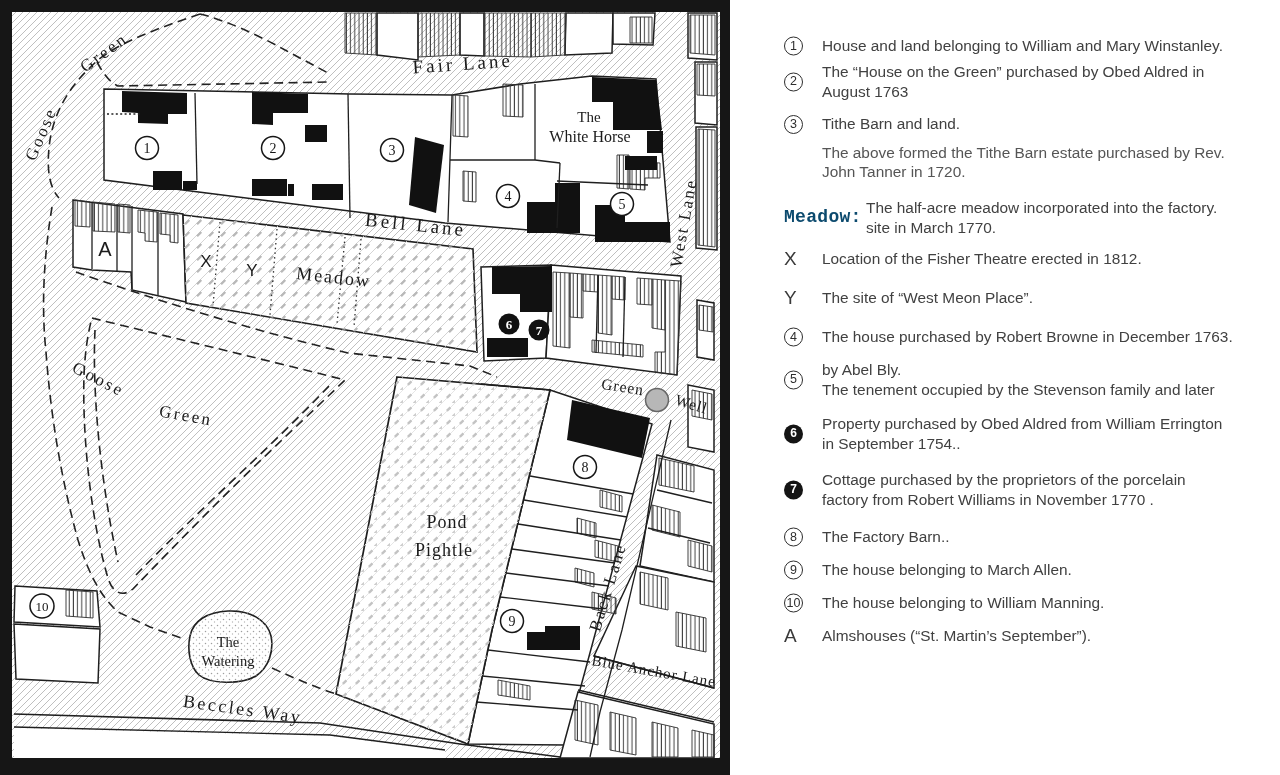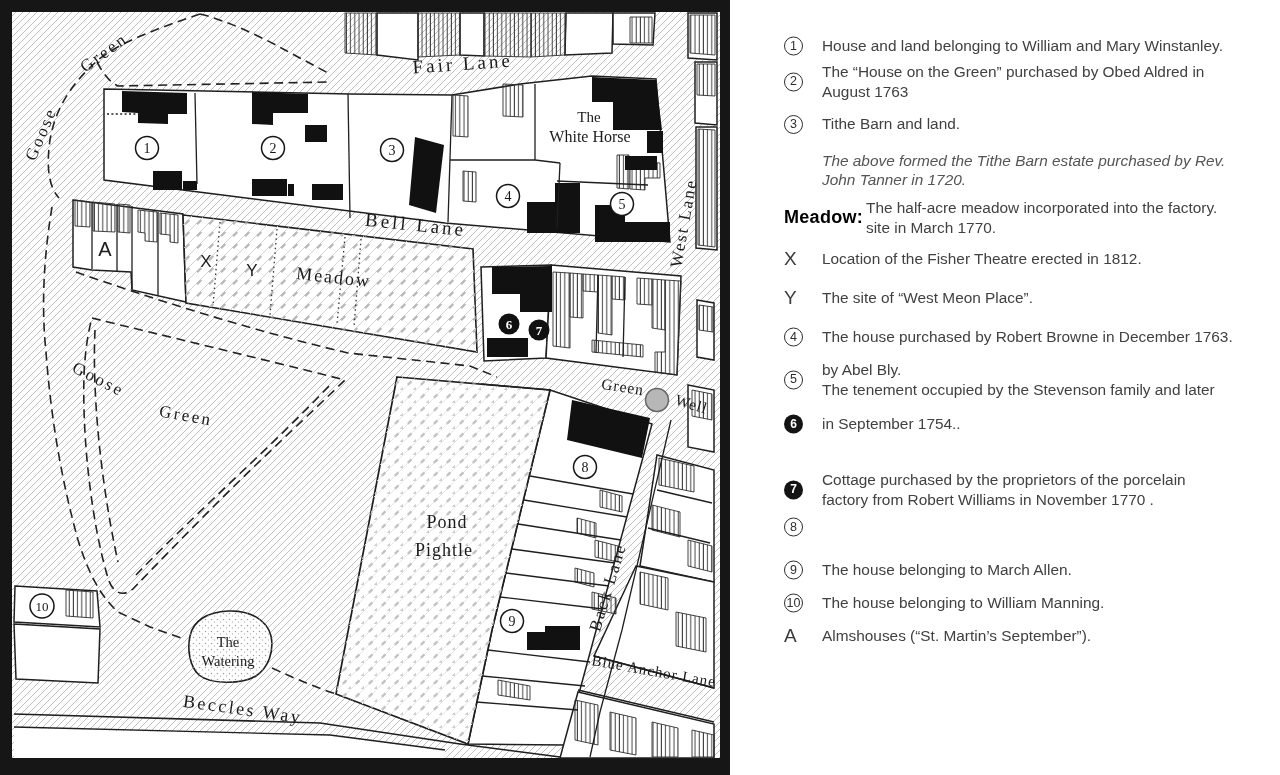--- a/index.html
+++ b/index.html
@@ -11,24 +11,24 @@
   
   #legend{position:absolute;left:758px;top:0;width:522px;height:775px;color:#414141;}
   .li{position:absolute;left:0;padding-left:64px;font-size:15.4px;line-height:19.5px;width:456px;}
   .li .mk{position:absolute;left:26px;top:50%;transform:translateY(-50%);}
   .li .mk-top{top:1px;transform:none;}
   .mk-circle{width:19px;height:19px;border:1.4px solid #2e2e2e;border-radius:50%;
      display:flex;align-items:center;justify-content:center;font-size:12.5px;color:#2e2e2e;background:#fff;box-sizing:border-box;}
   .mk-filled{width:19px;height:19px;border-radius:50%;background:#141414;color:#fff;
      display:flex;align-items:center;justify-content:center;font-size:12px;font-weight:bold;}
   .mk-letter{font-size:19px;color:#3a3a3a;}
-  .mk-word{font-family:Liberation Sans, sans-serif;font-weight:bold;font-size:18px;color:#000000;left:24px;width:86px;letter-spacing:.3px;}
+  .mk-word{font-family:Liberation Mono, monospace;font-weight:bold;font-size:18px;color:#0c4a6e;left:24px;width:86px;letter-spacing:.3px;}
   .li-meadow{padding-left:108px;}
   .line{display:block;}
-  .note{font-style:italic;color:#555;margin-top:17px;}
+  .note{color:#555;margin-top:9px;}
 </style>
 </head>
 <body>
 
 <div id="map-wrap">
 <svg viewBox="0 0 730 775" width="730" height="775" xmlns="http://www.w3.org/2000/svg">
   <defs>
     <pattern id="hatch" patternUnits="userSpaceOnUse" width="7" height="7">
       <path d="M0,7 l7,-7 M-1.75,1.75 l3.5,-3.5 M5.25,8.75 l3.5,-3.5" stroke="#bfbfbf" stroke-width="1" fill="none"></path>
     </pattern>
@@ -333,31 +333,33 @@
   </div>
 
   <div class="li" style="top:360px">
     <span class="mk mk-circle">5</span>
     <span class="line">by Abel Bly.</span>
     <span class="line">The tenement occupied by the Stevenson family and later</span>
   </div>
 
   <div class="li" style="top:414px">
     <span class="mk mk-filled">6</span>
+    <span class="line">Property purchased by Obed Aldred from William  Errington</span>
     <span class="line">in September 1754..</span>
   </div>
 
   <div class="li" style="top:470px">
     <span class="mk mk-filled">7</span>
     <span class="line">Cottage purchased by the proprietors of the porcelain</span>
     <span class="line">factory from Robert Williams in November 1770 .</span>
   </div>
 
   <div class="li" style="top:527px">
     <span class="mk mk-circle">8</span>
+    <span class="line">The Factory Barn..</span>
   </div>
 
   <div class="li" style="top:560px">
     <span class="mk mk-circle">9</span>
     <span class="line">The house belonging to March Allen.</span>
   </div>
 
   <div class="li" style="top:593px">
     <span class="mk mk-circle">10</span>
     <span class="line">The house belonging to William Manning.</span>

